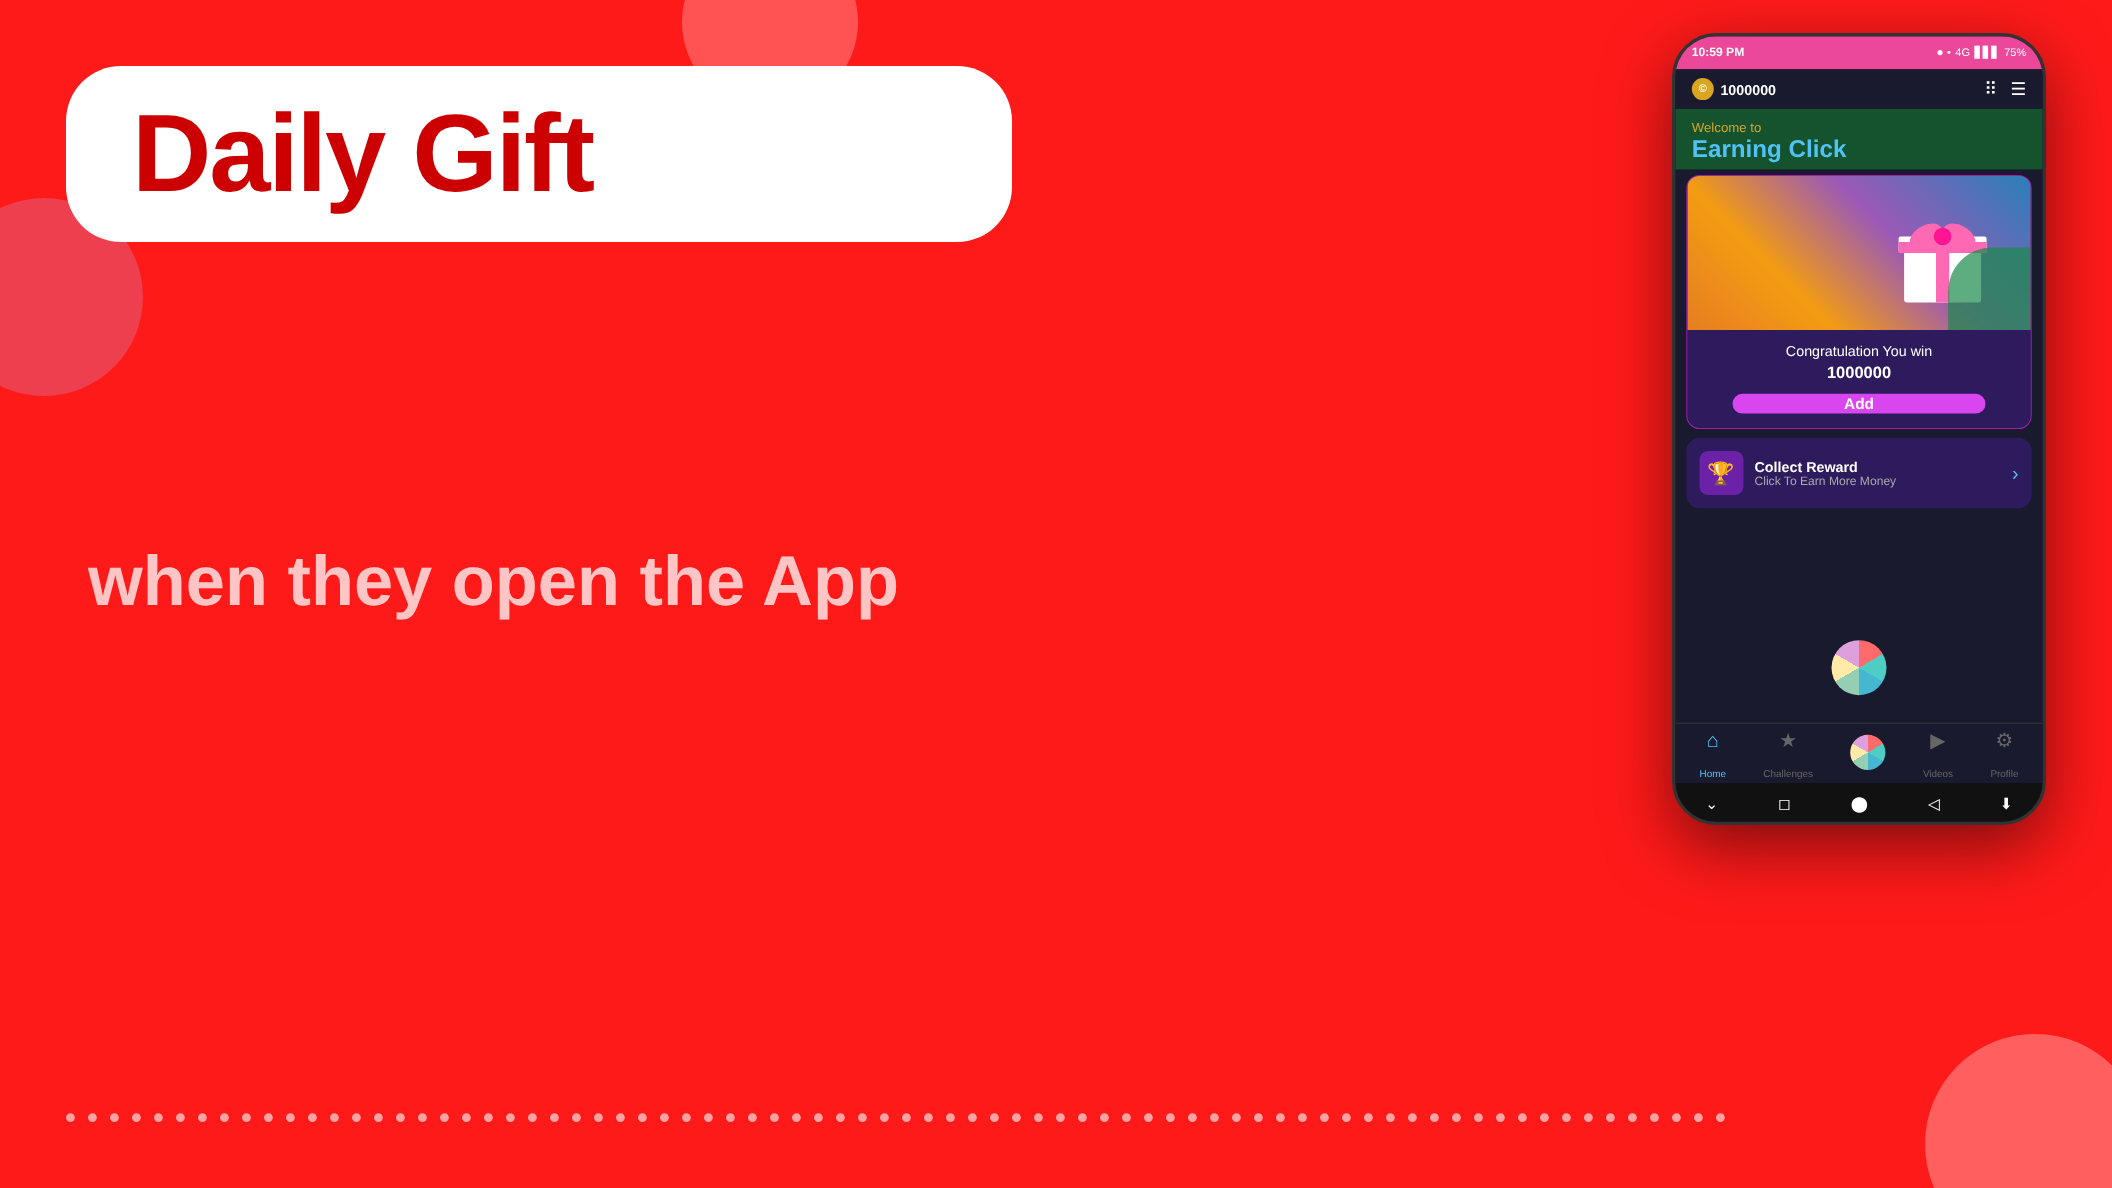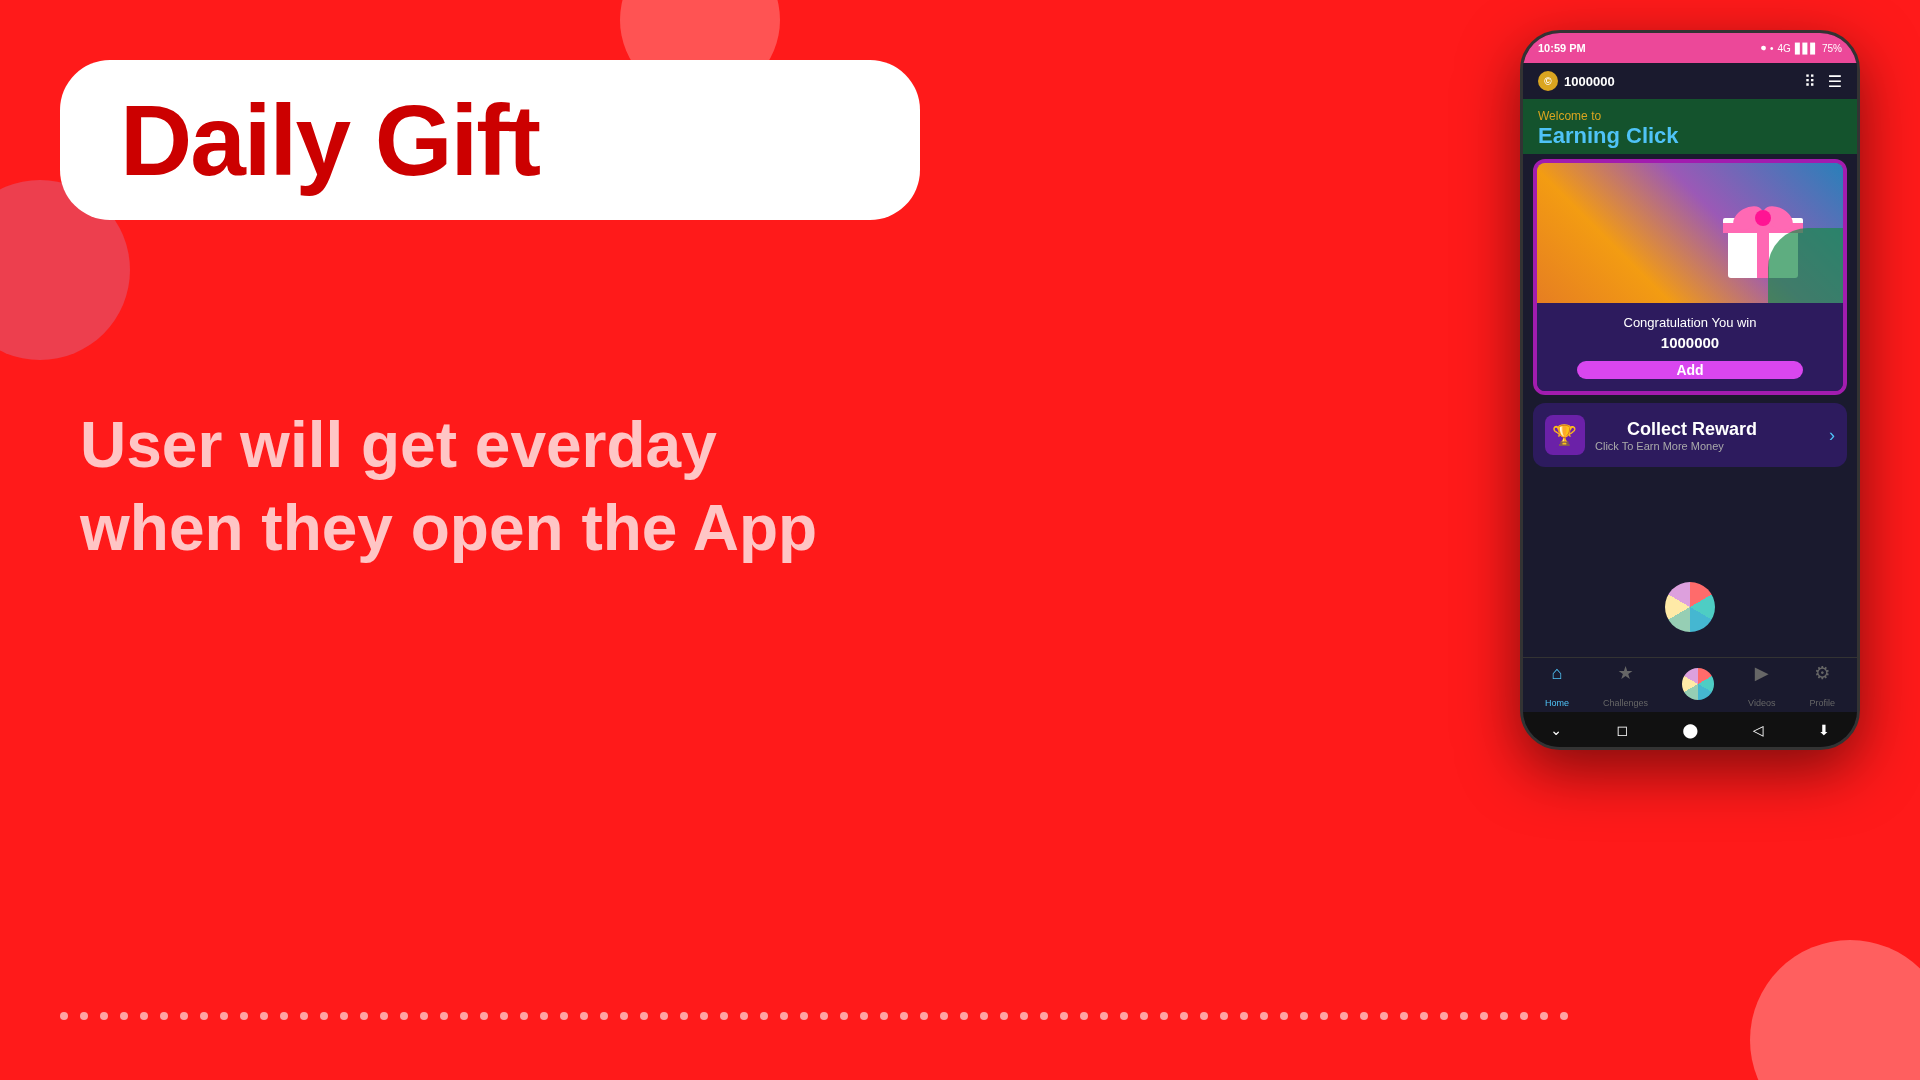--- a/index.html
+++ b/index.html
@@ -210,21 +210,21 @@
       font-size: 22px;
       font-weight: bold;
     }
 
     
     .gift-popup {
       margin: 5px 10px;
       background: #2d1b5e;
       border-radius: 12px;
       overflow: hidden;
-      border: 4px solid #a21caf;
+      border: 1px solid #a21caf;
     }
 
     .gift-image {
       width: 100%;
       height: 140px;
       background: linear-gradient(135deg, #9B59B6, #3498DB, #E74C3C);
       display: flex;
       align-items: center;
       justify-content: center;
       position: relative;
@@ -305,23 +305,22 @@
       font-size: 20px;
       flex-shrink: 0;
     }
 
     .reward-text {
       flex: 1;
     }
 
     .reward-title {
       color: white;
-      font-size: 18px;
+      font-size: 13px;
       font-weight: bold;
-      margin-left: 32px;
     }
 
     .reward-subtitle {
       color: #aaa;
       font-size: 11px;
     }
 
     .reward-arrow {
       color: #4FC3F7;
       font-size: 18px;
@@ -413,21 +412,21 @@
 
 <div class="bg-circle-top"></div>
 <div class="bg-circle-left"></div>
 <div class="bg-circle-bottom-right"></div>
 
 <div class="left-content">
   <div class="title-card">
     <span class="title-text">Daily Gift</span>
   </div>
   <div class="subtitle-text">
-    <span>User will get everday</span><br>
+    <br>
     <span>when they open the App</span>
   </div>
 </div>
 
 <div class="dotted-line">
   <div class="dot"></div>
   <div class="dot"></div>
   <div class="dot"></div>
   <div class="dot"></div>
   <div class="dot"></div>

